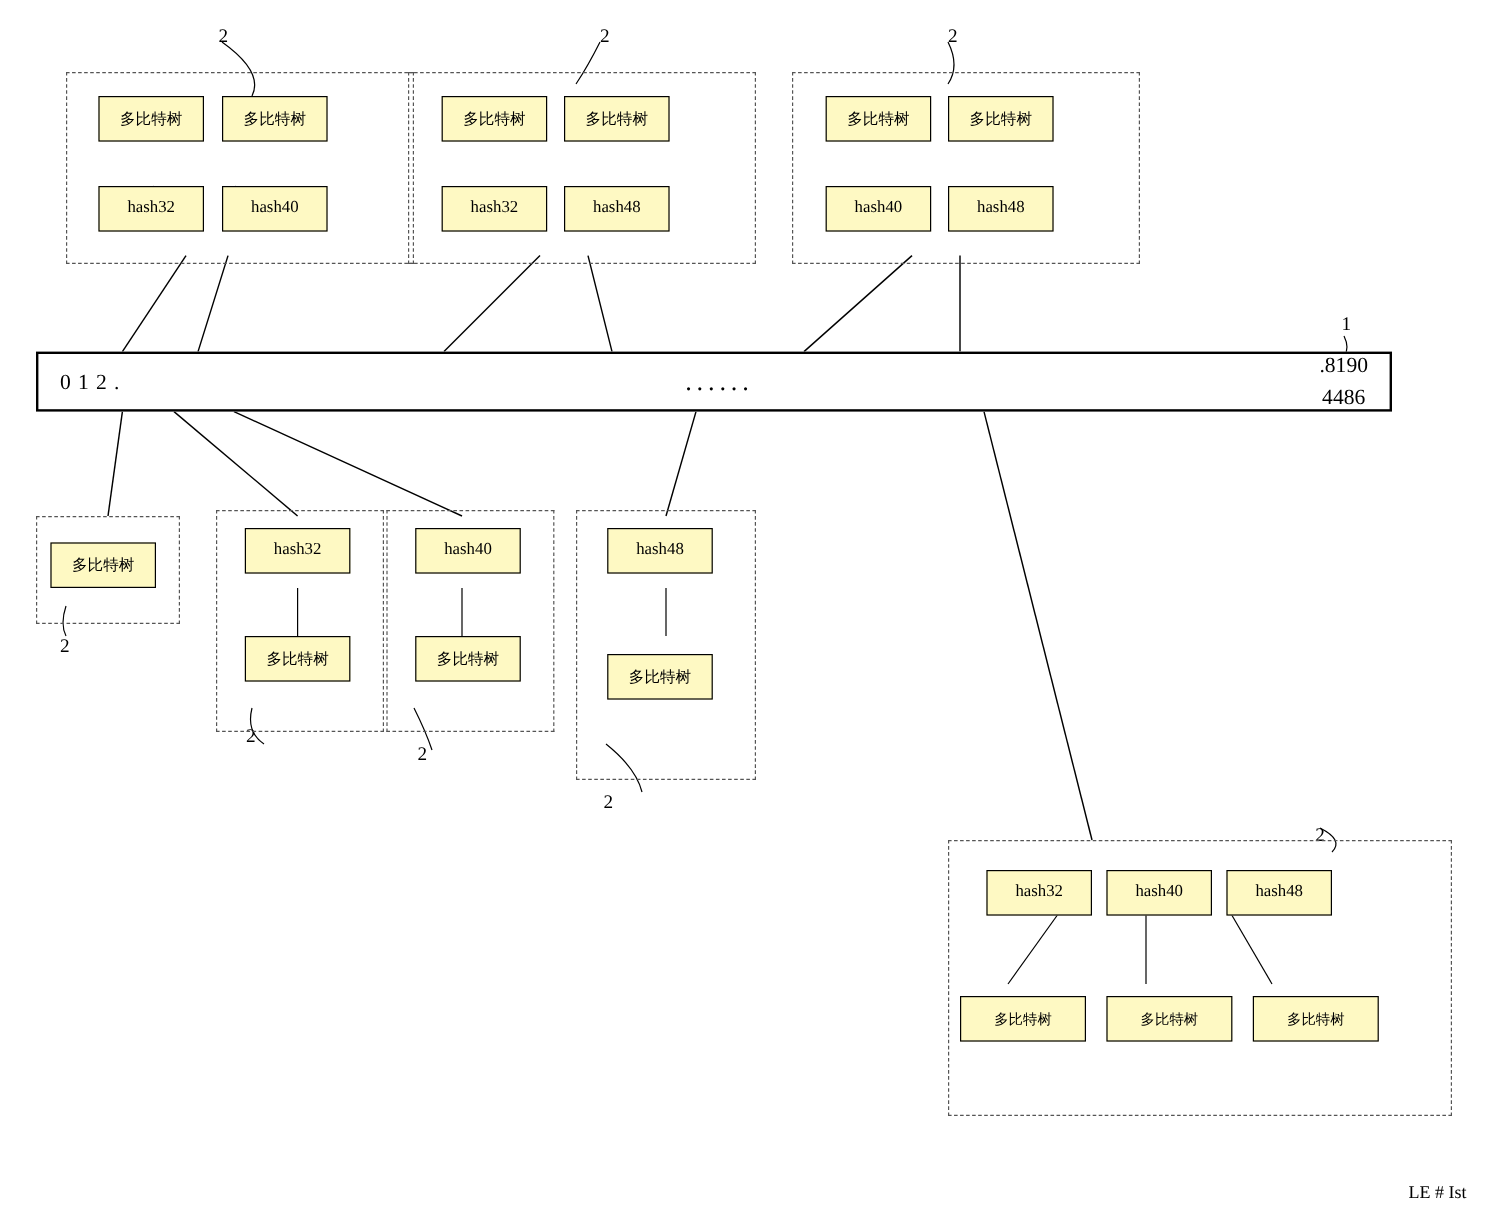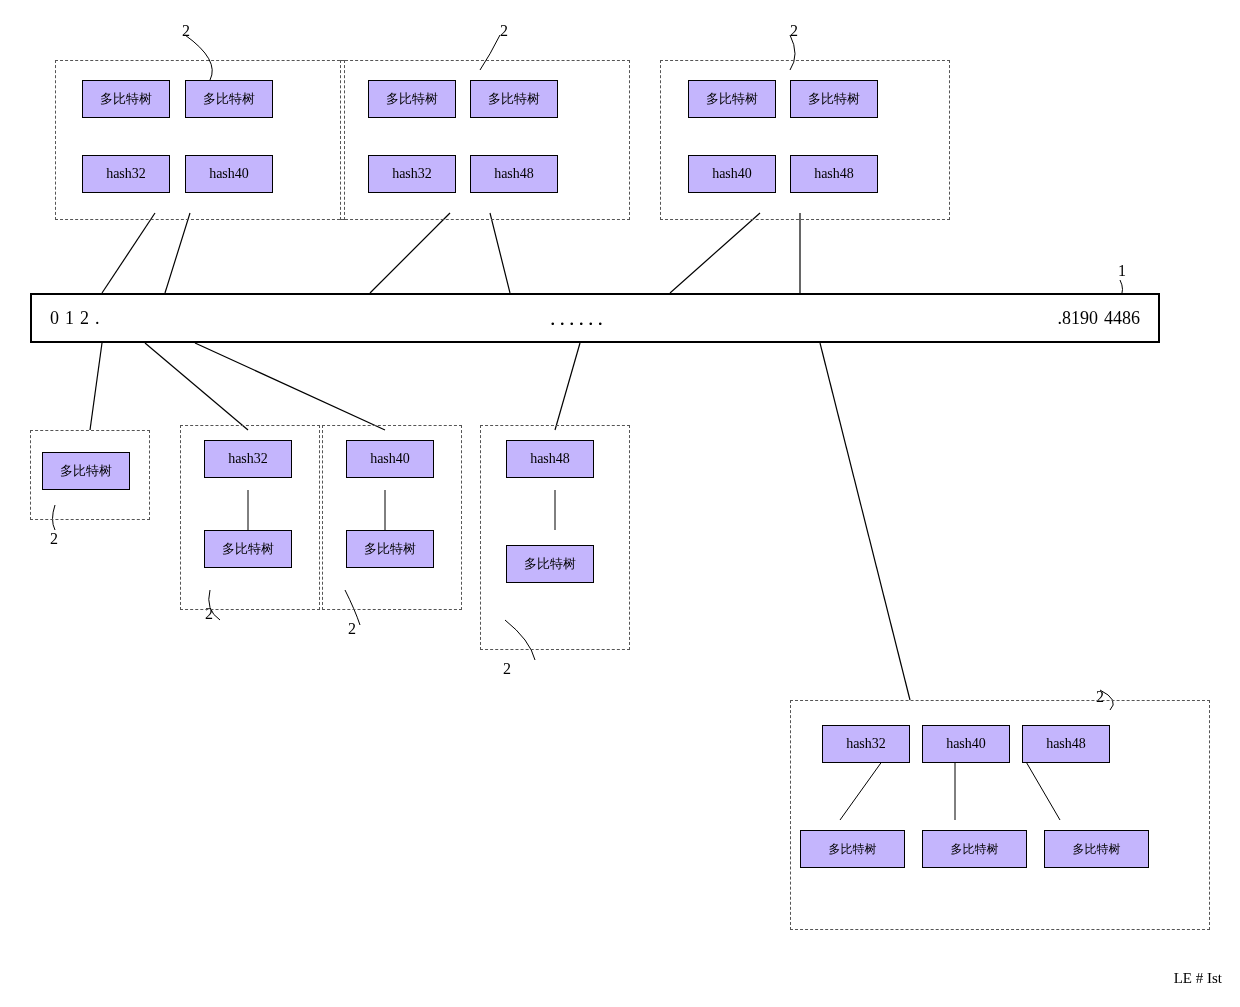--- a/index.html
+++ b/index.html
@@ -24,21 +24,21 @@
       top: 0; left: 0;
       width: 1240px;
       height: 1007px;
       pointer-events: none;
     }
 
     
     .solid-box {
       position: absolute;
       border: 1.5px solid #000;
-      background: #c4b5fd;
+      background: #fef9c3;
       display: flex;
       align-items: center;
       justify-content: center;
       font-size: 14px;
     }
 
     .dashed-box {
       position: absolute;
       border: 1.5px dashed #555;
       background: transparent;
@@ -79,20 +79,21 @@
     .main-bar-left {
       display: flex;
       gap: 6px;
       align-items: center;
     }
 
     .main-bar-right {
       display: flex;
       gap: 6px;
       align-items: center;
+      flex-direction: column;
     }
 
     .main-bar-dots {
       font-size: 22px;
       letter-spacing: 4px;
     }
 
     
     .bottom-right-label {
       position: absolute;
@@ -235,15 +236,15 @@
   <div class="dashed-box" style="left:790px; top:700px; width:420px; height:230px;"></div>
 
   <div class="solid-box" style="left:822px; top:725px; width:88px; height:38px;">hash32</div>
   <div class="solid-box" style="left:922px; top:725px; width:88px; height:38px;">hash40</div>
   <div class="solid-box" style="left:1022px; top:725px; width:88px; height:38px;">hash48</div>
 
   <div class="solid-box" style="left:800px; top:830px; width:105px; height:38px; font-size:12px;">多比特树</div>
   <div class="solid-box" style="left:922px; top:830px; width:105px; height:38px; font-size:12px;">多比特树</div>
   <div class="solid-box" style="left:1044px; top:830px; width:105px; height:38px; font-size:12px;">多比特树</div>
 
-  <div class="bottom-right-label" style="right:18px; bottom:20px;margin-left:31px;">LE # Ist</div>
+  <div class="bottom-right-label" style="right:18px; bottom:4px;margin-left:31px;">LE # Ist</div>
 
 </div>
 
 </body></html>

